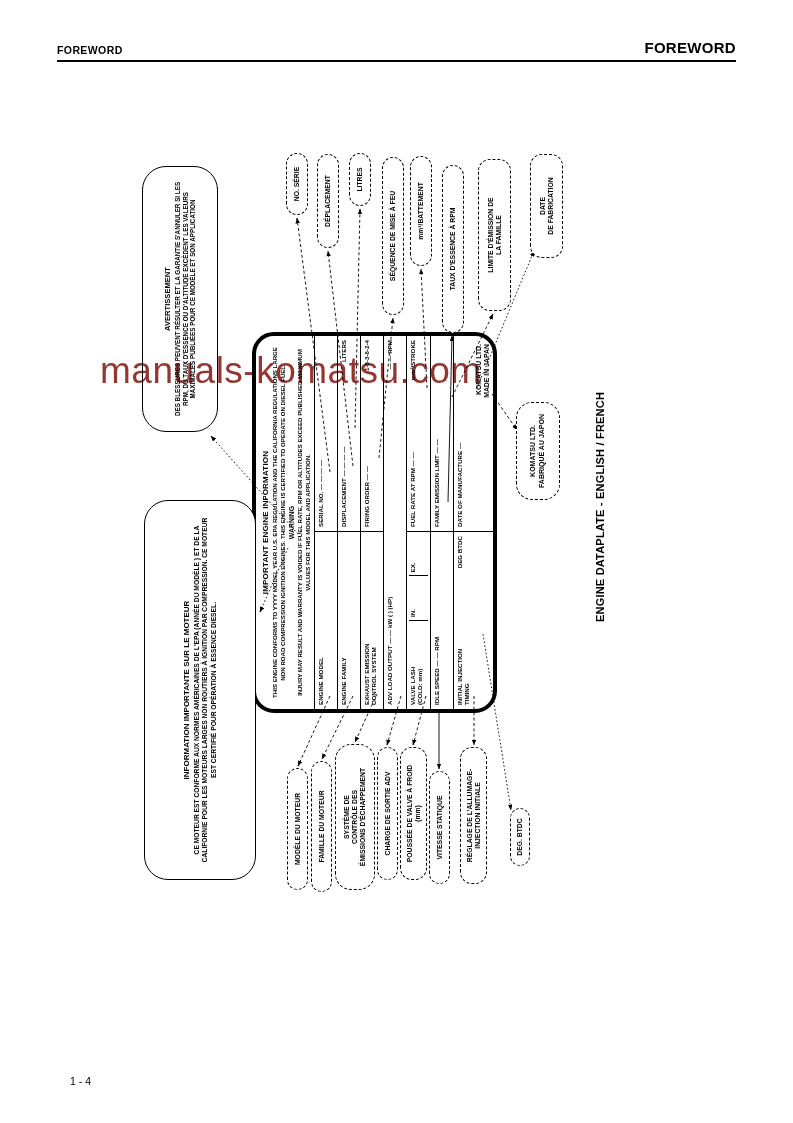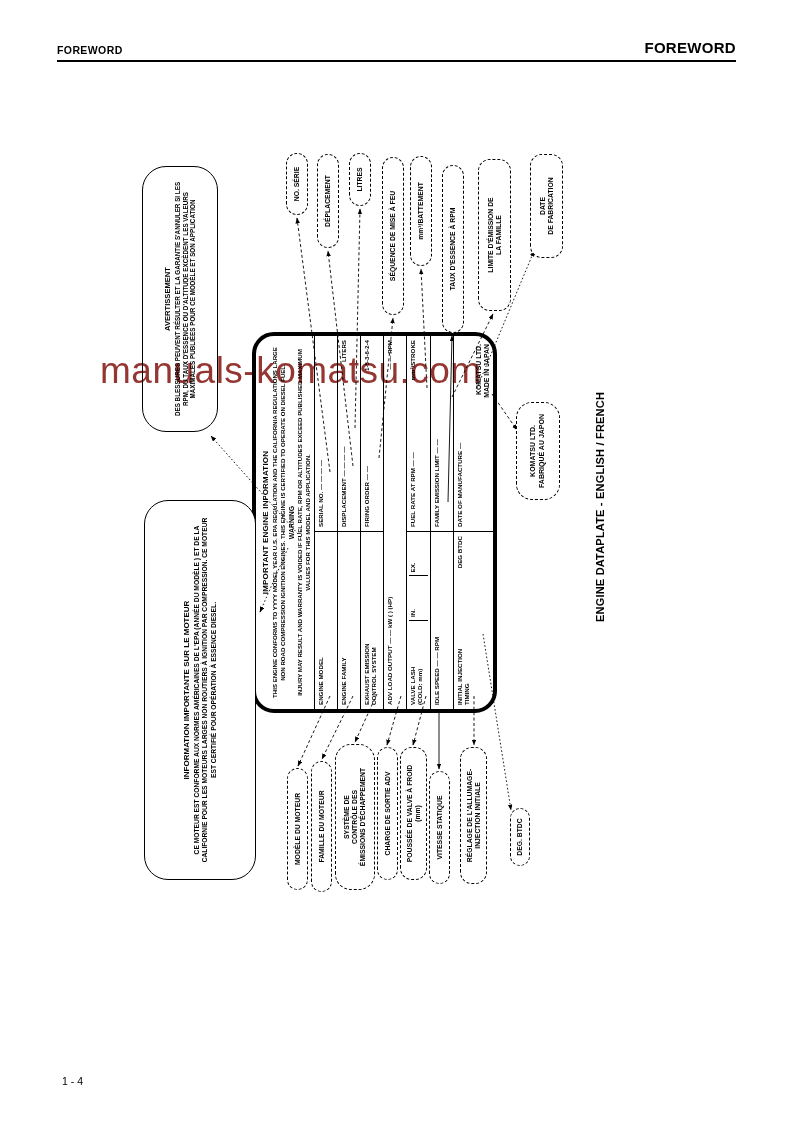--- a/index.html
+++ b/index.html
@@ -2,21 +2,21 @@
 <html><head>
 <meta charset="utf-8">
 <style>
   html,body{margin:0;padding:0}
   body{width:793px;height:1123px;background:#fff;position:relative;overflow:hidden;
        font-family:"Liberation Sans",sans-serif;color:#000;}
   
   .hdr-left{position:absolute;left:57px;top:44px;font-size:10.5px;font-weight:700;letter-spacing:.4px}
   .hdr-right{position:absolute;right:57px;top:39px;font-size:15px;font-weight:700;letter-spacing:.3px}
   .hdr-rule{position:absolute;left:57px;width:679px;top:60px;height:2.4px;background:#000}
-  .footer{position:absolute;left:62px;top:1075px;font-size:10.5px}
+  .footer{position:absolute;left:70px;top:1075px;font-size:10.5px}
   .watermark{position:absolute;left:100px;top:350px;font-size:37px;letter-spacing:.5px;
              color:rgba(139,38,33,.92);mix-blend-mode:multiply;z-index:60;white-space:nowrap}
   
   #diagram{position:absolute;left:140px;top:900px;width:750px;height:505px;
            transform:rotate(-90deg);transform-origin:0 0;}
   #diagram .arrows{position:absolute;left:0;top:0;z-index:5}
   
   .plate{position:absolute;left:187px;top:112px;width:381px;height:245px;box-sizing:border-box;
          border:4px solid #000;border-radius:22px;background:#fff;z-index:2;
          display:flex;flex-direction:column;font-weight:700}

